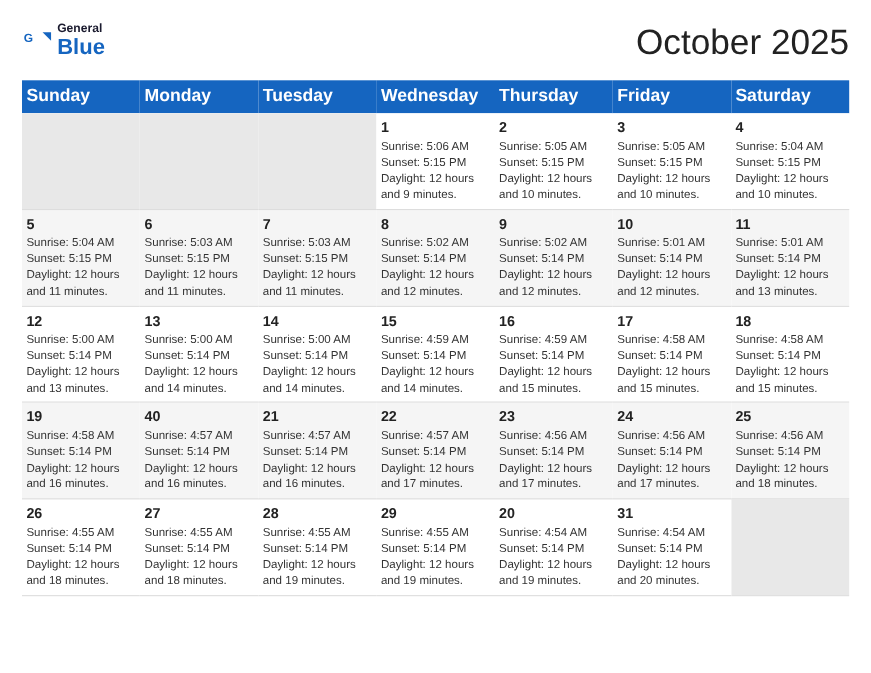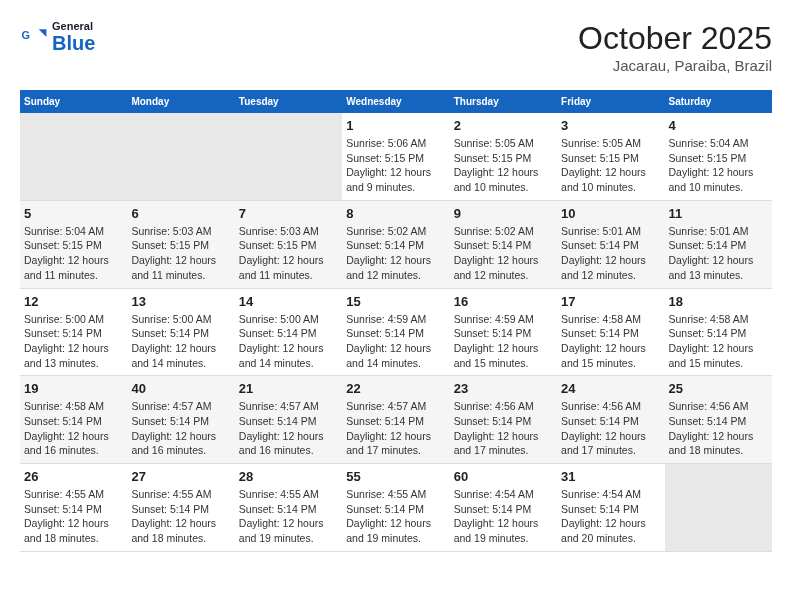--- a/index.html
+++ b/index.html
@@ -42,21 +42,21 @@
       border-collapse: collapse;
       font-size: 11px;
     }
     thead tr {
       background: #1565c0;
       color: #fff;
     }
     thead th {
       padding: 6px 4px;
       text-align: left;
-      font-size: 10px;
+      font-size: 16px;
       font-weight: 600;
     }
     tbody tr {
       border-bottom: 1px solid #ddd;
     }
     tbody tr:nth-child(odd) {
       background: #fff;
     }
     tbody tr:nth-child(even) {
       background: #f5f5f5;
@@ -92,21 +92,20 @@
       <text x="2" y="20" font-size="14" font-weight="bold" fill="#1565c0">G</text>
       <polygon points="24,8 34,8 34,18" fill="#1565c0"></polygon>
     </svg>
     <div>
       <div style="font-size:11px;font-weight:bold;color:#1a1a2e;line-height:1.1;">General</div>
       <div style="font-size:20px;font-weight:bold;color:#1565c0;line-height:1.1;">Blue</div>
     </div>
   </div>
   <div class="title-block">
     <div class="month-title">October 2025</div>
-    <div class="location">Jacarau, Paraiba, Brazil</div>
   </div>
 </div>
 
 <table>
   <thead>
     <tr>
     <th>Sunday</th>
         <th>Monday</th>
         <th>Tuesday</th>
         <th>Wednesday</th>
@@ -318,28 +317,28 @@
 and 18 minutes.</div>
         </td>
         <td>
           <span class="day-num">28</span>
           <div class="day-info" style="white-space: pre-line;">Sunrise: 4:55 AM
 Sunset: 5:14 PM
 Daylight: 12 hours
 and 19 minutes.</div>
         </td>
         <td>
-          <span class="day-num">55</span>
+          <span class="day-num">29</span>
           <div class="day-info" style="white-space: pre-line;">Sunrise: 4:55 AM
 Sunset: 5:14 PM
 Daylight: 12 hours
 and 19 minutes.</div>
         </td>
         <td>
-          <span class="day-num">60</span>
+          <span class="day-num">20</span>
           <div class="day-info" style="white-space: pre-line;">Sunrise: 4:54 AM
 Sunset: 5:14 PM
 Daylight: 12 hours
 and 19 minutes.</div>
         </td>
         <td>
           <span class="day-num">31</span>
           <div class="day-info" style="white-space: pre-line;">Sunrise: 4:54 AM
 Sunset: 5:14 PM
 Daylight: 12 hours

